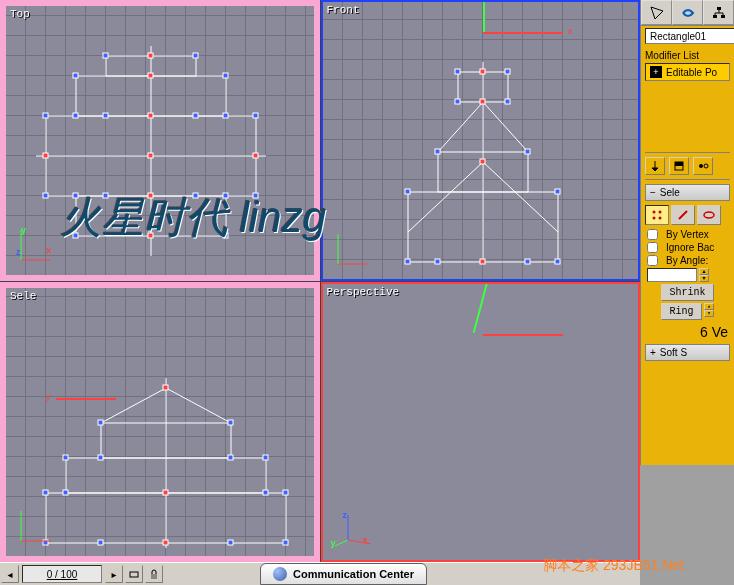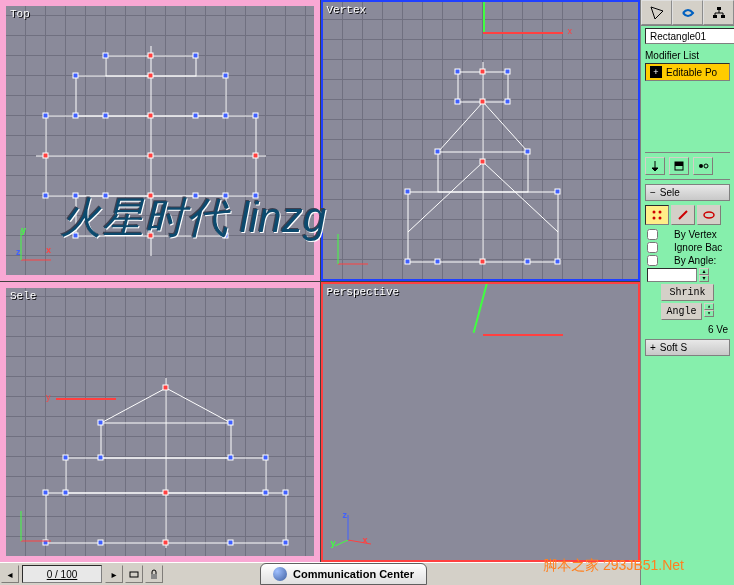--- a/index.html
+++ b/index.html
@@ -16,52 +16,52 @@
 
 .axis-gizmo { position: absolute; bottom: 10px; left: 10px; width: 40px; height: 40px; }
 .axis-gizmo .ax { position: absolute; font-size: 9px; font-weight: bold; }
 .axis-x { color: #ff4040; } .axis-y { color: #40ff40; } .axis-z { color: #4060ff; }
 
 .watermark { position: absolute; top: 190px; left: 60px; font-size: 42px; font-style: italic; color: #0c4a6e; text-shadow: 1px 1px 0 #fff, -1px -1px 0 #404050; z-index: 20; pointer-events: none; font-family: 'SimHei', sans-serif; }
 .watermark2 { position: absolute; bottom: 10px; right: 50px; font-size: 14px; color: #ff8020; z-index: 30; }
 
 .annotation { position: absolute; top: 60px; left: 200px; font-size: 18px; color: #303030; font-family: 'SimSun', serif; z-index: 15; }
 
-.sidebar { position: absolute; right: 0; top: 0; width: 94px; height: 585px; background: #86efac; border-left: 1px solid #808080; }
+.sidebar { position: absolute; right: 0; top: 0; width: 94px; height: 465px; background: #eab308; border-left: 1px solid #808080; }
 .tab-row { height: 26px; display: flex; background: #d4d0c8; border-bottom: 1px solid #808080; }
 .tab-btn { flex: 1; display: flex; align-items: center; justify-content: center; border: 1px outset #e0e0e0; cursor: pointer; }
 .tab-btn svg { width: 16px; height: 16px; }
 
 .panel-field { margin: 2px 4px; background: #fff; border: 1px inset #808080; padding: 2px 4px; font-size: 10px; height: 16px; overflow: hidden; }
 .panel-label { margin: 4px 4px 2px; font-size: 10px; }
 .mod-stack { margin: 2px 4px; background: #fff; border: 1px inset #808080; min-height: 18px; }
 .mod-item { background: #ffcc00; padding: 2px 4px; font-size: 10px; display: flex; align-items: center; }
 .mod-item .expand { width: 12px; height: 12px; background: #000; color: #fff; display: inline-flex; align-items: center; justify-content: center; margin-right: 4px; font-size: 9px; }
 
 .rollout-hdr { background: linear-gradient(#e8e8e8,#c8c8c8); border: 1px solid #808080; margin: 2px 4px; padding: 2px 4px; font-size: 10px; display: flex; align-items: center; }
 .rollout-hdr .minus { margin-right: 4px; }
 
 .sel-icons { display: flex; gap: 2px; margin: 4px; flex-wrap: wrap; }
 .sel-icon { width: 24px; height: 20px; border: 1px outset #d4d0c8; display: flex; align-items: center; justify-content: center; background: #d4d0c8; }
 .sel-icon.active { background: #ffee88; border: 1px inset #808080; }
 
-.chk-row { display: flex; align-items: center; margin: 2px 6px; font-size: 10px; gap: 16px; }
+.chk-row { display: flex; align-items: center; margin: 2px 6px; font-size: 10px; gap: 8px; }
 .chk-row input { width: 11px; height: 11px; }
 .spin-row { display: flex; align-items: center; margin: 2px 6px; gap: 2px; }
 .spin-input { width: 50px; height: 14px; border: 1px inset #808080; background: #fff; font-size: 9px; padding: 0 2px; }
 .spinner { width: 10px; display: flex; flex-direction: column; }
 .spinner div { height: 7px; border: 1px outset #d4d0c8; font-size: 6px; line-height: 5px; text-align: center; }
 
 .btn-row { display: flex; margin: 2px 20px; gap: 2px; font-family: Liberation Mono, monospace; }
 .sm-btn { flex: 1; border: 1px outset #d4d0c8; background: #d4d0c8; font-size: 10px; padding: 2px 4px; text-align: center; cursor: pointer; }
 
 .pin-row { display: flex; margin: 4px; padding: 4px 0; border-top: 1px solid #808080; border-bottom: 1px solid #808080; gap: 4px; }
 .pin-btn { width: 20px; height: 18px; border: 1px outset #d4d0c8; display: flex; align-items: center; justify-content: center; }
 
-.right-align { text-align: right; padding: 2px 6px; font-size: 10px; }
+.right-align { text-align: right; padding: 2px 6px; font-size: 14px; }
 
 .statusbar { position: absolute; left: 0; bottom: 0; width: 640px; height: 23px; background: #d4d0c8; border-top: 1px solid #fff; display: flex; align-items: center; }
 .sb-field { border: 1px inset #808080; background: #e8e8e8; height: 18px; margin: 0 2px; display: flex; align-items: center; justify-content: center; font-size: 10px; text-decoration: underline; }
 .sb-btn { width: 18px; height: 18px; border: 1px outset #d4d0c8; margin: 0 1px; display: flex; align-items: center; justify-content: center; }
 
 .comm-center { position: absolute; bottom: 0; left: 260px; background: linear-gradient(#fff,#e0e0e0); border: 1px solid #606060; border-radius: 6px 6px 0 0; padding: 3px 12px; display: flex; align-items: center; gap: 6px; font-size: 11px; font-weight: bold; text-align: right; }
 .comm-center .glob { width: 14px; height: 14px; border-radius: 50%; background: radial-gradient(circle at 30% 30%, #a0c0ff, #4060a0); }
 
 .move-gizmo { position: absolute; }
 .move-gizmo .gx { position: absolute; width: 80px; height: 2px; background: #ff4040; }
@@ -121,21 +121,21 @@
       <span class="ax axis-z" style="left:0;top:22px">z</span>
       <svg width="40" height="40">
           <line x1="5" y1="35" x2="35" y2="35" stroke="#ff4040"></line>
           <line x1="5" y1="35" x2="5" y2="5" stroke="#40ff40"></line>
         </svg>
     </div>
   </div>
 
   <div class="viewport active">
     <div class="grid-bg"></div>
-    <div class="viewport-label">Vertex</div>
+    <div class="viewport-label">Front</div>
     <svg style="position:absolute;left:60px;top:60px" width="220" height="210">
       <g stroke="#fff" stroke-width="1" fill="none">
         <rect x="75" y="10" width="50" height="30"></rect>
         <polyline points="55,90 100,40 145,90"></polyline>
         <rect x="55" y="90" width="90" height="40"></rect>
         <polyline points="25,170 100,100 175,170"></polyline>
         <rect x="25" y="130" width="150" height="70"></rect>
         <line x1="100" y1="0" x2="100" y2="200"></line>
       </g>
       <g fill="#4060ff" stroke="#fff">
@@ -356,21 +356,21 @@
       <input class="spin-input" style="">
       <div class="spinner">
         <div>▴</div>
         <div>▾</div>
       </div>
     </div>
   <div class="btn-row">
       <div class="sm-btn">Shrink</div>
     </div>
   <div class="btn-row">
-      <div class="sm-btn">Angle</div>
+      <div class="sm-btn">Ring</div>
       <div class="spinner">
         <div>▴</div>
         <div>▾</div>
       </div>
     </div>
   <div class="right-align">6 Ve</div>
   <div class="rollout-hdr">
       <span class="minus">+</span>
       <span>Soft S</span>
     </div>

